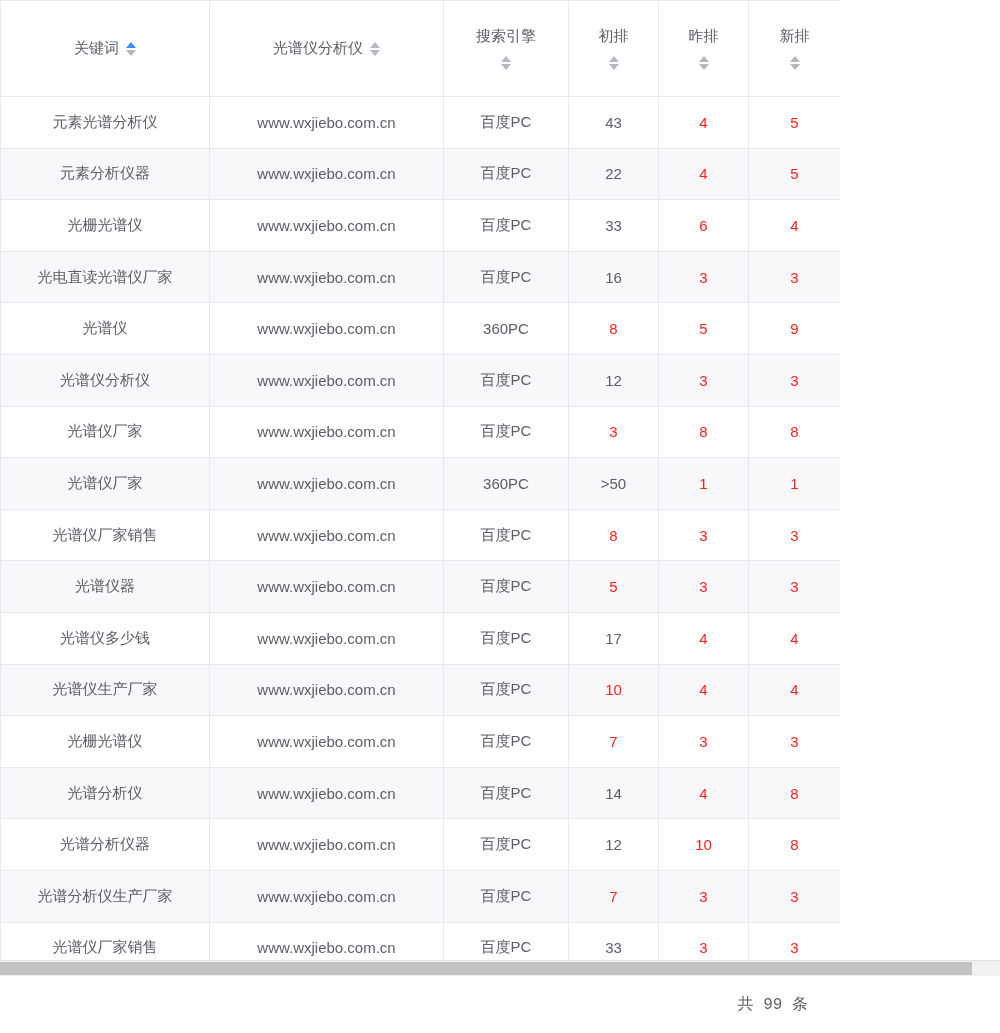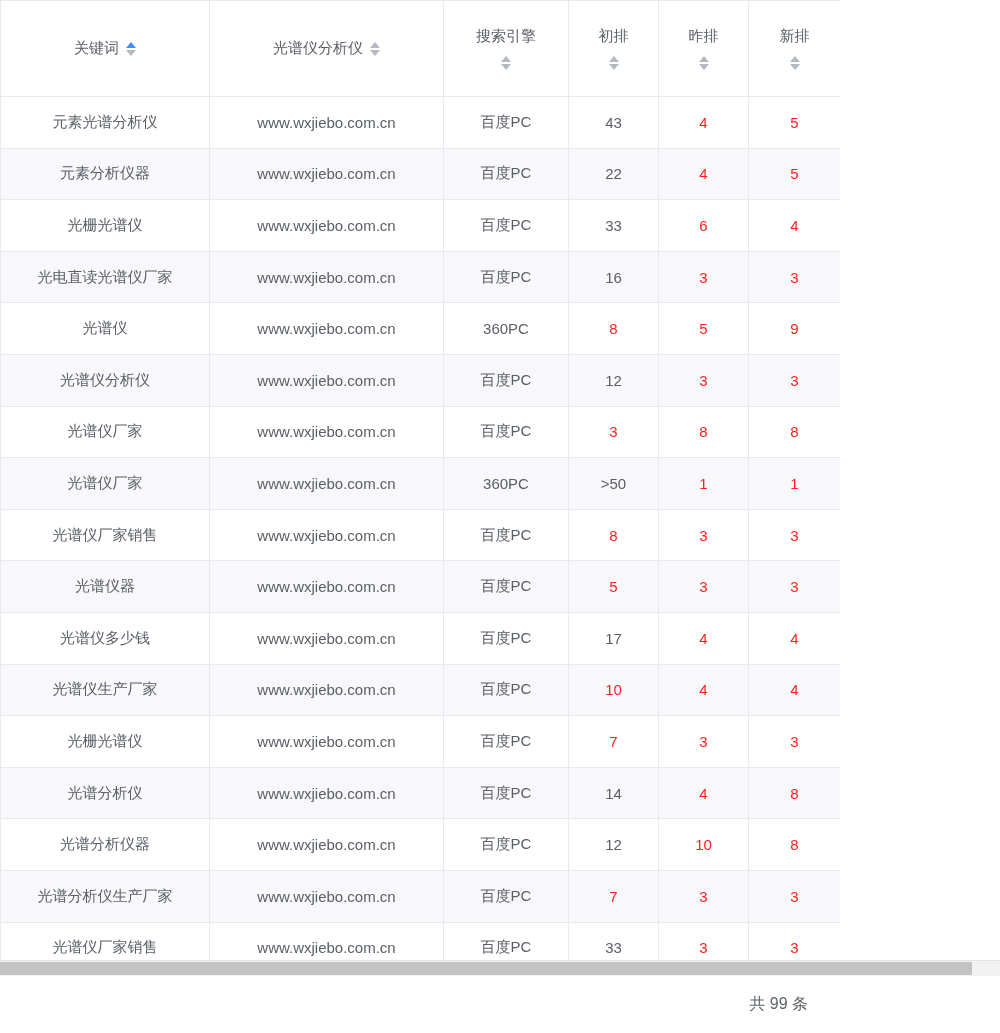--- a/index.html
+++ b/index.html
@@ -52,21 +52,21 @@
     border-top:1px solid #e3e3e3; box-sizing:border-box;
     position:relative;
   }
   .hthumb {
     position:absolute; left:0; top:1px; bottom:1px;
     width:972px; background:#c3c3c3;
   }
   .footer {
     width:852px; height:57px; background:#fff;
     display:flex; align-items:center; justify-content:flex-end;
-    box-sizing:border-box; padding-right:44px;
+    box-sizing:border-box; padding-right:44px;font-family:Liberation Mono, monospace;
   }
   .total { font-size:16px; color:#5f6368; }
 </style>
 </head>
 <body>
 
 <div class="viewport">
   <table>
     <colgroup>
       <col class="c-keyword">

